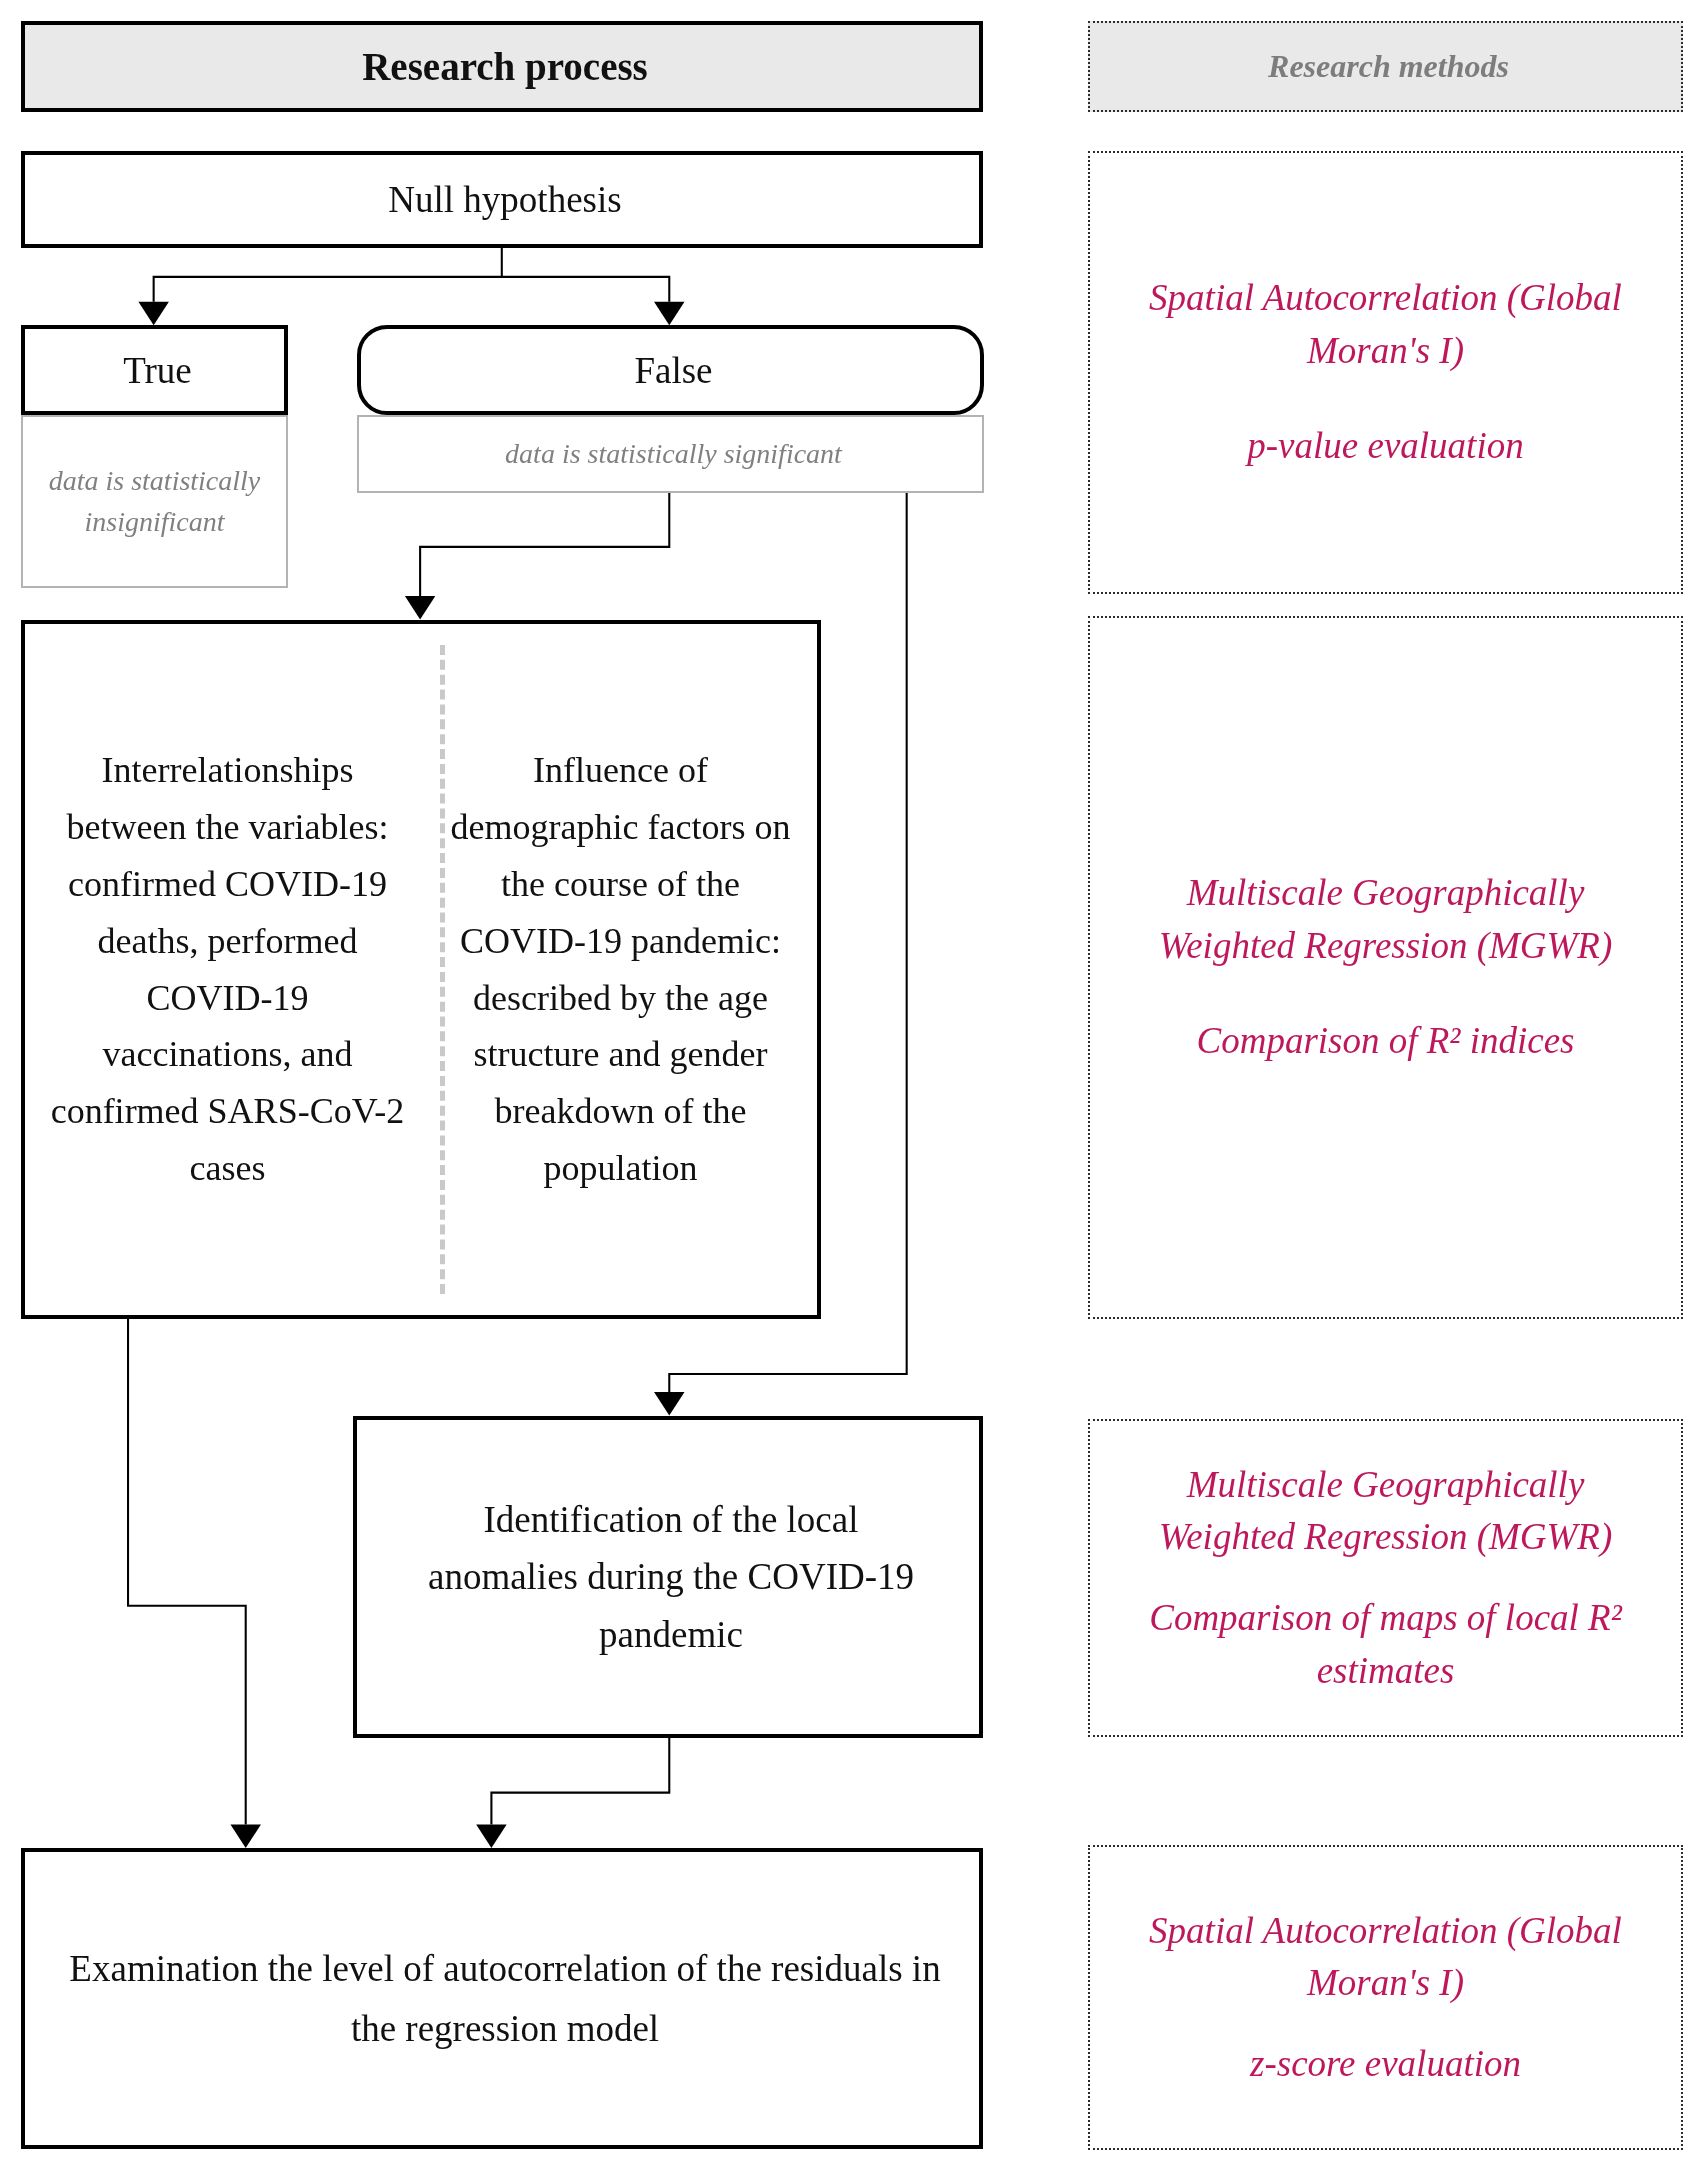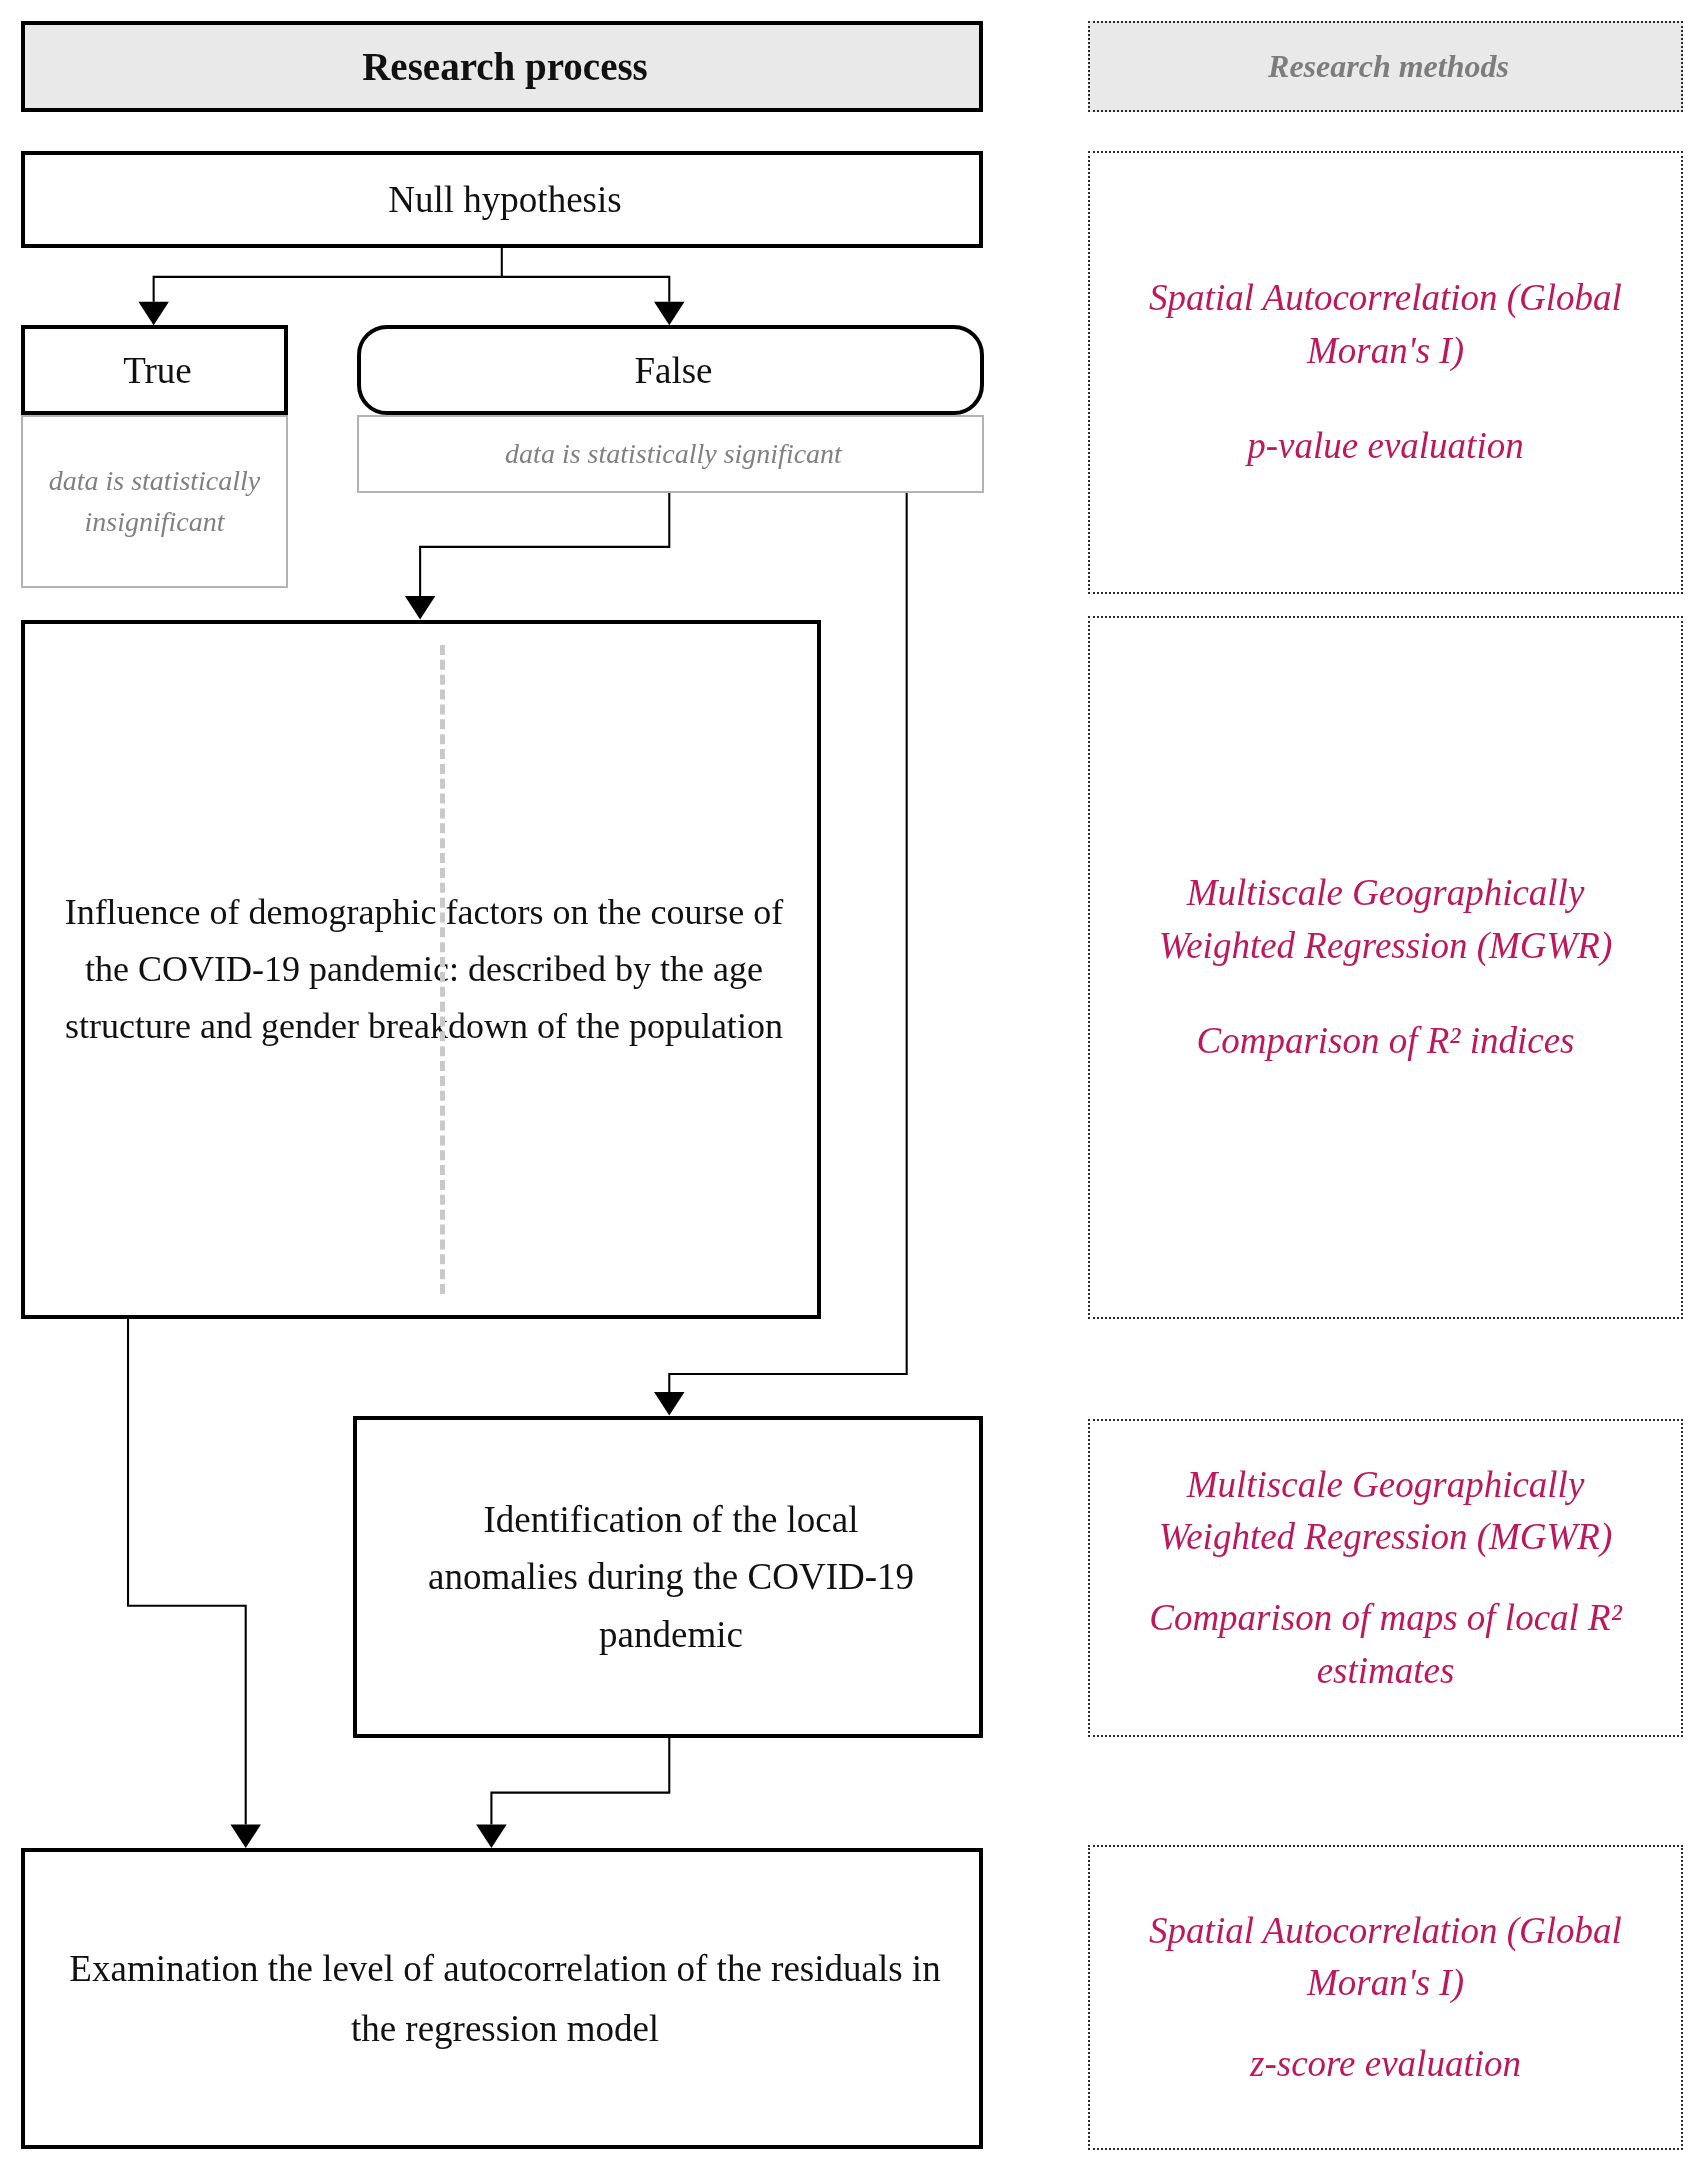--- a/index.html
+++ b/index.html
@@ -132,20 +132,21 @@
 
   <div class="abs box plain-text" style="left:357px;top:325px;width:627px;height:90px;border-radius:30px;">
     <span>False</span>
   </div>
   <div class="abs note-box" style="left:357px;top:415px;width:627px;height:78px;">
     <span>data is statistically significant</span>
   </div>
 
   <div class="abs big-box" style="left:21px;top:620px;width:800px;height:699px;">
     <div class="divider"></div>
+    <div class="big-col">Interrelationships between the variables: confirmed COVID-19 deaths, performed COVID-19 vaccinations, and confirmed SARS-CoV-2 cases</div>
     <div class="big-col">Influence of demographic factors on the course of the COVID-19 pandemic: described by the age structure and gender breakdown of the population</div>
   </div>
 
   <div class="abs box plain-text" style="left:353px;top:1416px;width:630px;height:322px;">
     <div class="ident-inner">Identification of the local anomalies during the COVID-19 pandemic</div>
   </div>
 
   <div class="abs box plain-text" style="left:21px;top:1848px;width:962px;height:301px;">
     <div class="exam-inner">Examination the level of autocorrelation of the residuals in the regression model</div>
   </div>

